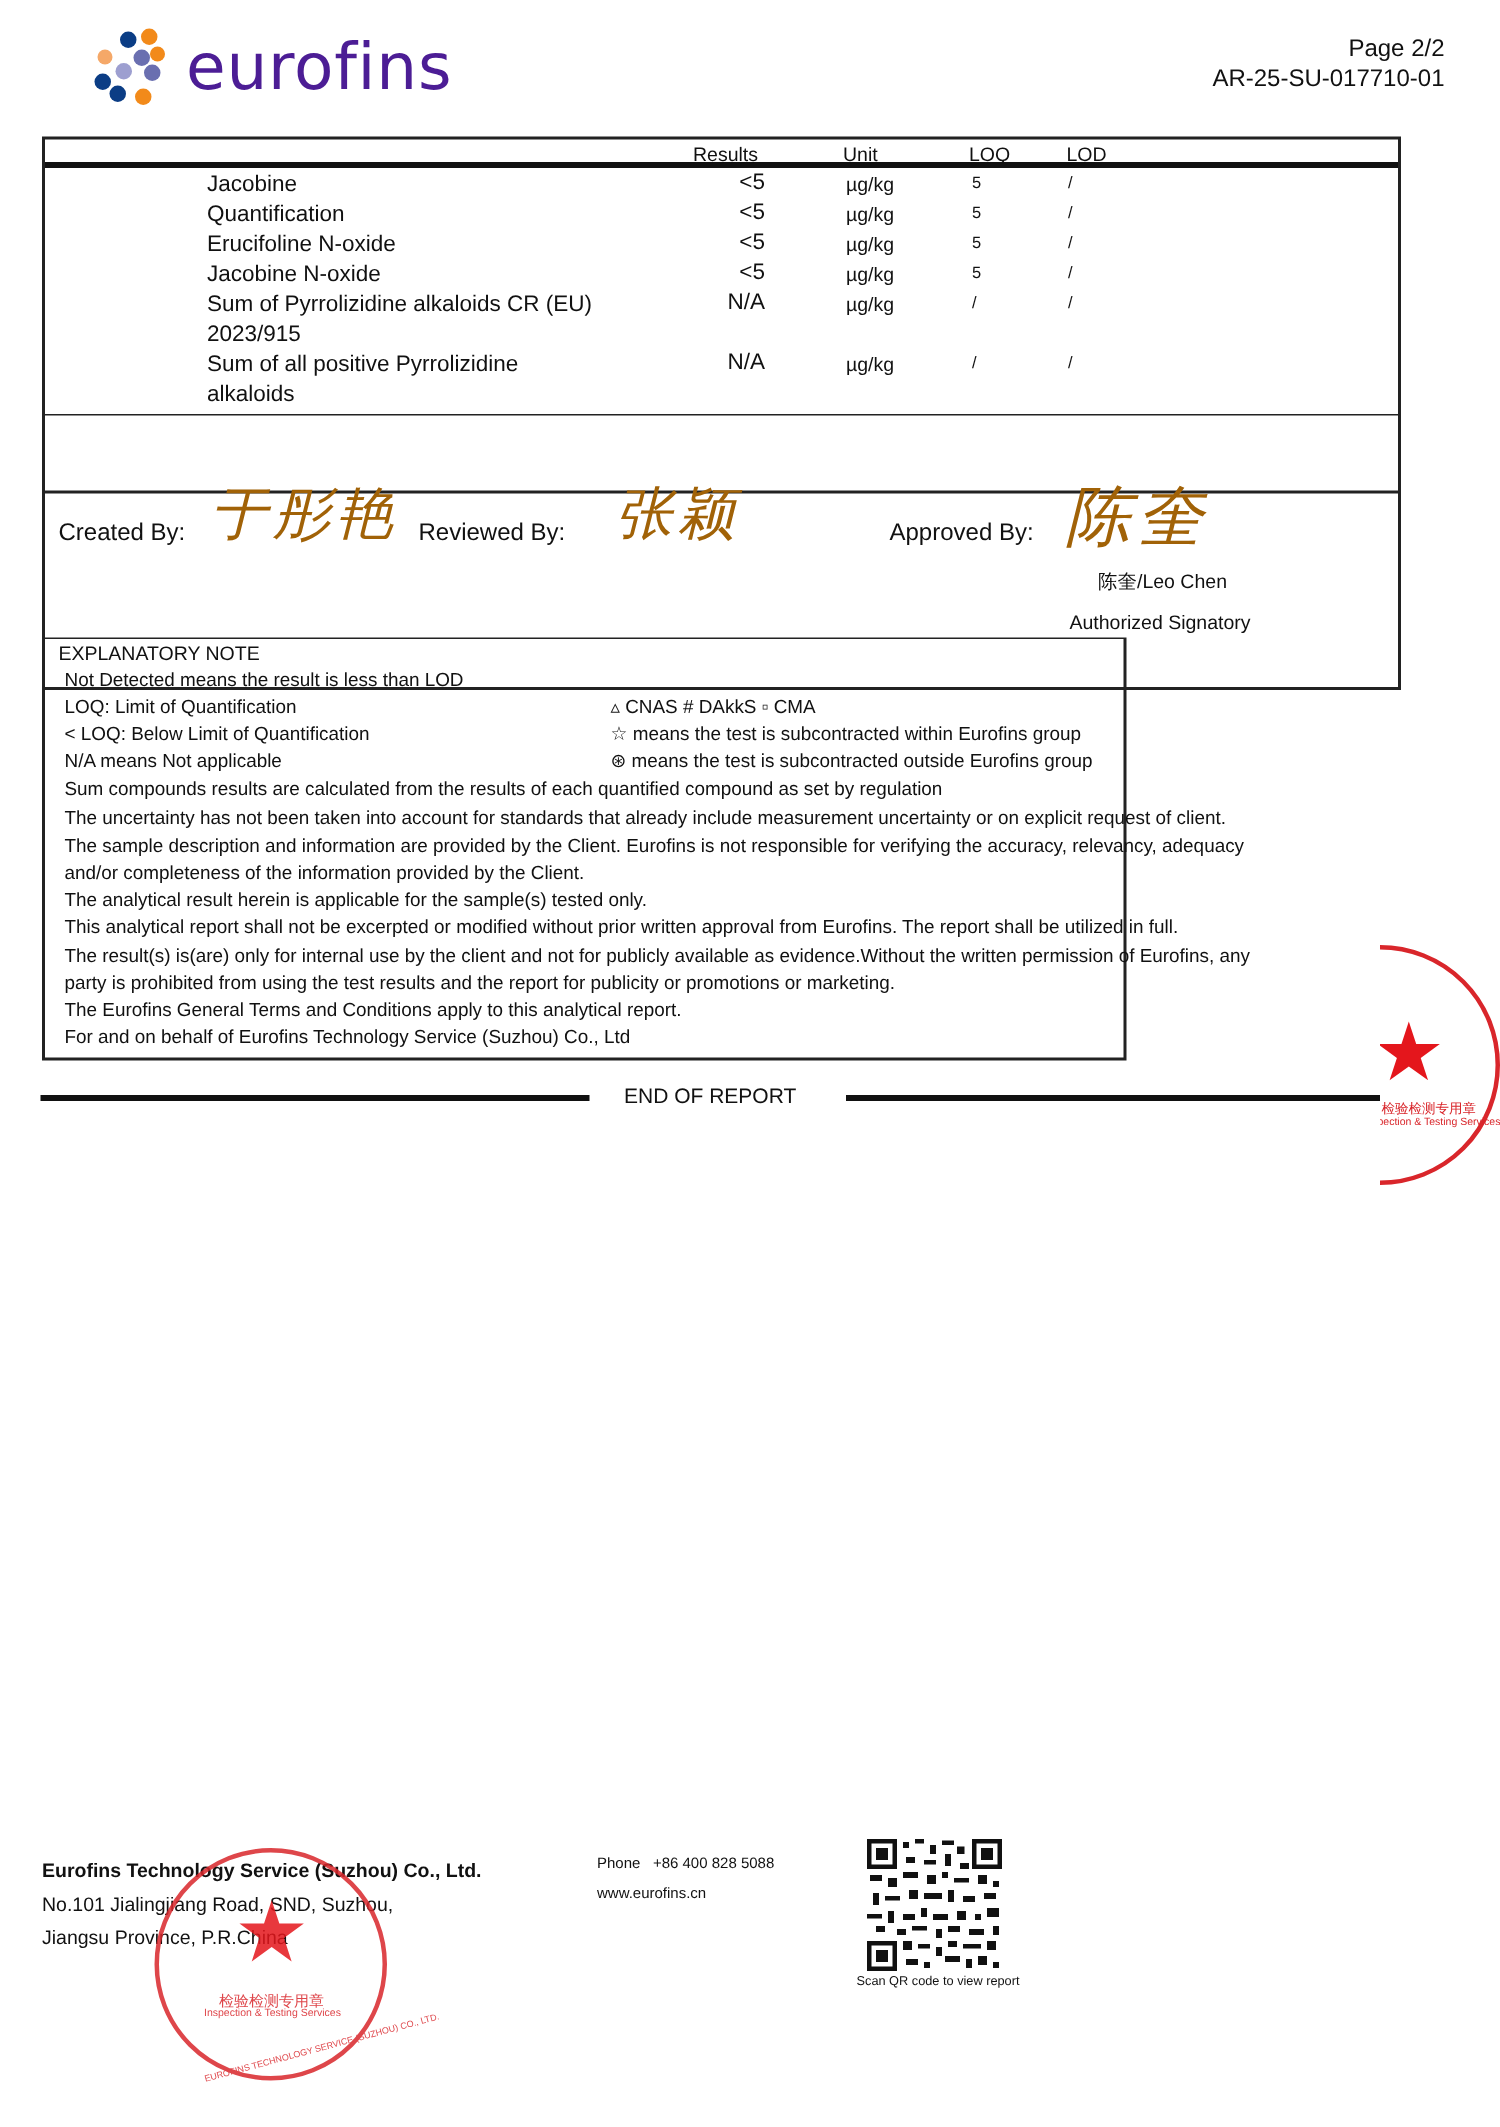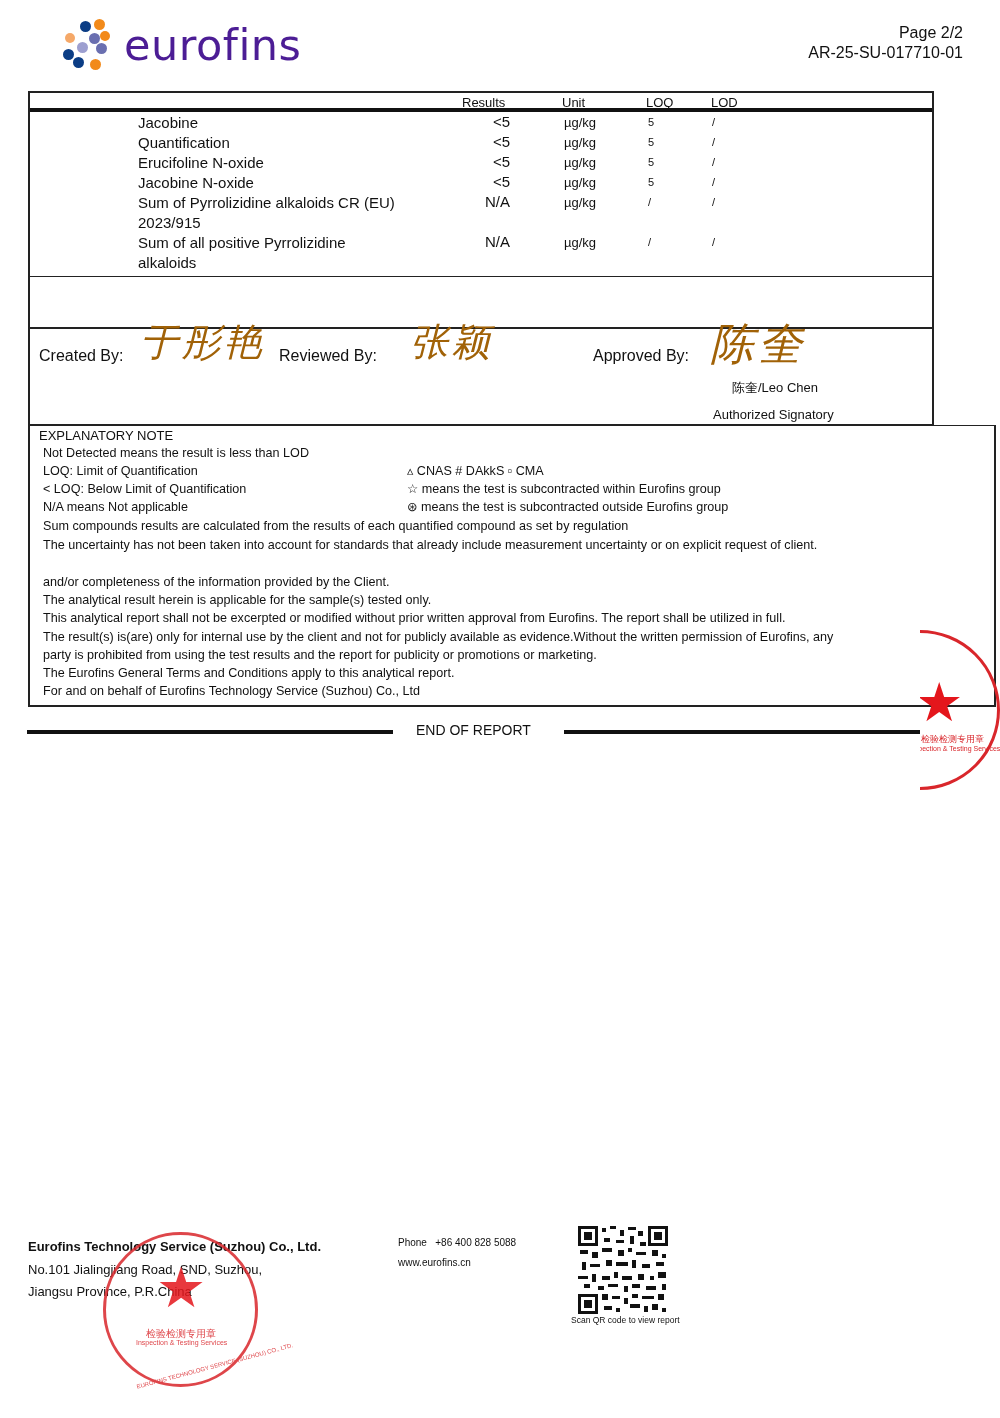--- a/index.html
+++ b/index.html
@@ -19,27 +19,27 @@
   .thead span { position: absolute; top: 2px; }
   .rows { position: relative; }
   .row { position: absolute; left: 0; width: 100%; font-size: 15px; }
   .row .name { position: absolute; left: 76px; width: 300px; line-height: 20px; margin-left: 32px; }
   .row .res { position: absolute; left: 420px; width: 60px; text-align: right; font-size: 15px; }
   .row .unit { position: absolute; left: 534px; font-size: 13px; top: 2px; }
   .row .loq { position: absolute; left: 618px; font-size: 11px; top: 3px; }
   .row .lod { position: absolute; left: 682px; font-size: 11px; top: 3px; }
 
   
-  .sig-box { left: 28px; top: 276px; width: 906px; height: 150px; border: 2px solid #222; border-top: 1px solid #222; }
+  .sig-box { left: 28px; top: 276px; width: 906px; height: 184px; border: 2px solid #222; border-top: 1px solid #222; }
   .sig-label { font-size: 16px; }
   .sig { font-family: "DejaVu Serif", serif; font-size: 38px; color: #a16207; font-style: italic; letter-spacing: 4px; }
   .small { font-size: 13px; }
 
   
-  .note-box { left: 28px; top: 425px; width: 968px; height: 282px; border: 2px solid #222; border-top: 1px solid #222; font-size: 12.6px; line-height: 18.3px; }
+  .note-box { left: 28px; top: 425px; width: 723px; height: 282px; border: 2px solid #222; border-top: 1px solid #222; font-size: 12.6px; line-height: 18.3px; }
   .note-box .title { position: absolute; left: 9px; top: 1px; font-size: 13px; }
   .note-line { position: absolute; white-space: nowrap; }
 
   
   .end-line { height: 4px; background: #111; top: 730px; }
   .end-text { left: 416px; top: 722px; font-size: 14px; }
 
   
   .stamp { border: 3px solid #d9262b; border-radius: 50%; color: #d9262b; }
   .stamp .star { position: absolute; color: #e4161c; }
@@ -142,20 +142,21 @@
   <span class="title">EXPLANATORY NOTE</span>
   <span class="note-line" style="left:13px;top:18px">Not Detected means the result is less than LOD</span>
   <span class="note-line" style="left:13px;top:36px">LOQ:  Limit of Quantification</span>
   <span class="note-line" style="left:13px;top:54px">&lt; LOQ: Below Limit of Quantification</span>
   <span class="note-line" style="left:13px;top:72px">N/A means Not applicable</span>
   <span class="note-line" style="left:377px;top:36px">▵ CNAS # DAkkS ▫ CMA</span>
   <span class="note-line" style="left:377px;top:54px">☆ means the test is subcontracted within Eurofins group</span>
   <span class="note-line" style="left:377px;top:72px">⊛ means the test is subcontracted outside Eurofins group</span>
   <span class="note-line" style="left:13px;top:91px">Sum compounds  results are calculated from the results of each quantified  compound as set by regulation</span>
   <span class="note-line" style="left:13px;top:110px">The uncertainty has not been taken into account for standards that already include measurement uncertainty or on explicit request of client.</span>
+  <span class="note-line" style="left:13px;top:129px">The sample description and information are provided by the Client. Eurofins is not responsible for verifying the accuracy, relevancy, adequacy</span>
   <span class="note-line" style="left:13px;top:147px">and/or completeness of the information provided by the Client.</span>
   <span class="note-line" style="left:13px;top:165px">The analytical result herein is applicable for the sample(s) tested only.</span>
   <span class="note-line" style="left:13px;top:183px">This analytical report shall not be excerpted or modified without prior written approval from Eurofins. The report shall be utilized in full.</span>
   <span class="note-line" style="left:13px;top:202px">The result(s) is(are) only for internal use by the client and not for publicly available as evidence.Without the written permission of Eurofins, any</span>
   <span class="note-line" style="left:13px;top:220px">party is prohibited from using the test results and the report for publicity or promotions or marketing.</span>
   <span class="note-line" style="left:13px;top:238px">The Eurofins General Terms and Conditions apply to this analytical report.</span>
   <span class="note-line" style="left:13px;top:256px">For and on behalf of Eurofins Technology Service (Suzhou) Co., Ltd</span>
 </div>
 
 <div class="abs end-line" style="left:27px;width:366px"></div>

